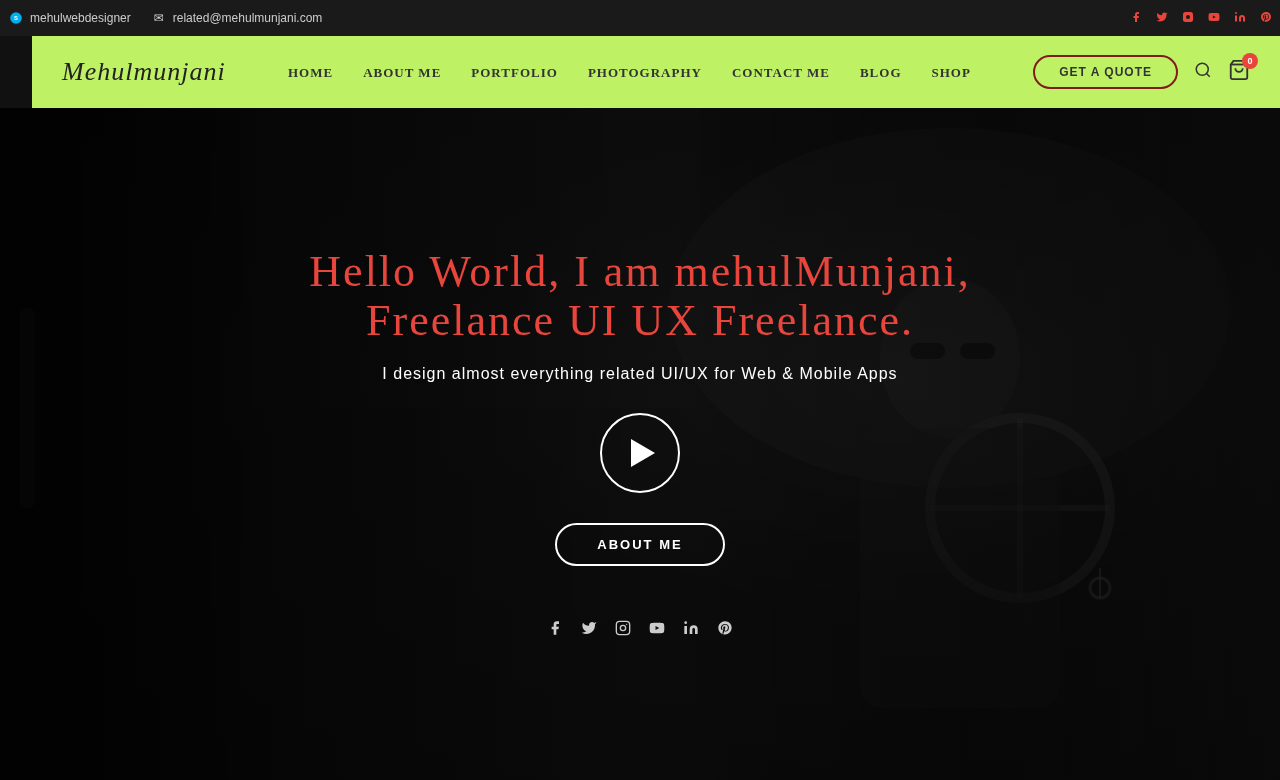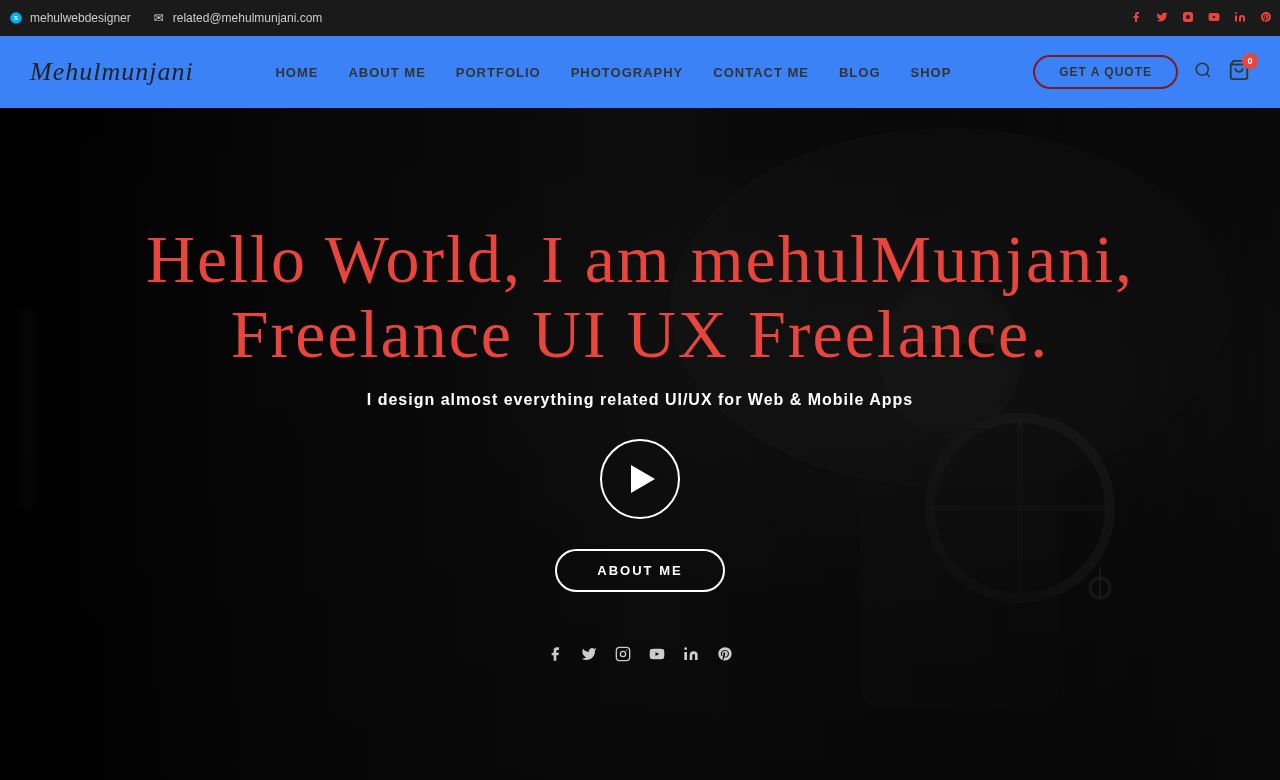--- a/index.html
+++ b/index.html
@@ -54,28 +54,29 @@
 
     .social-icon-top {
       color: #e8453c;
       font-size: 13px;
       cursor: pointer;
       text-decoration: none;
     }
 
     
     .navbar {
-      background: #3b82f6;
+      background: #bef264;
       height: 72px;
       display: flex;
       align-items: center;
       justify-content: space-between;
       padding: 3px 30px;
       position: relative;
       z-index: 10;
+      margin-left: 32px;
     }
 
     .logo {
       font-family: 'Georgia', serif;
       font-style: italic;
       font-size: 26px;
       color: #222;
       font-weight: normal;
       letter-spacing: 1px;
     }
@@ -88,20 +89,21 @@
     }
 
     .nav-links li a {
       text-decoration: none;
       color: #333;
       font-size: 13px;
       font-weight: 600;
       letter-spacing: 1px;
       text-transform: uppercase;
       transition: color 0.2s;
+      font-family: Liberation Serif, serif;
     }
 
     .nav-right {
       display: flex;
       align-items: center;
       gap: 16px;
     }
 
     .get-quote-btn {
       border: 2px solid #7f1d1d;
@@ -174,35 +176,35 @@
 
     .hero-content {
       position: relative;
       z-index: 2;
       text-align: center;
       width: 100%;
       padding: 0 40px;
     }
 
     .hero-title {
-      font-size: 68px;
+      font-size: 44px;
       font-weight: 300;
       color: #e8453c;
       line-height: 1.1;
       margin-bottom: 20px;
       font-family: 'Georgia', serif;
       letter-spacing: 2px;
     }
 
     .hero-subtitle {
       font-size: 16px;
       color: #fff;
       margin-bottom: 30px;
       letter-spacing: 1px;
-      font-weight: 700;
+      font-weight: 400;
     }
 
     .play-btn {
       width: 80px;
       height: 80px;
       border: 2px solid #fff;
       border-radius: 50%;
       display: flex;
       align-items: center;
       justify-content: center;

